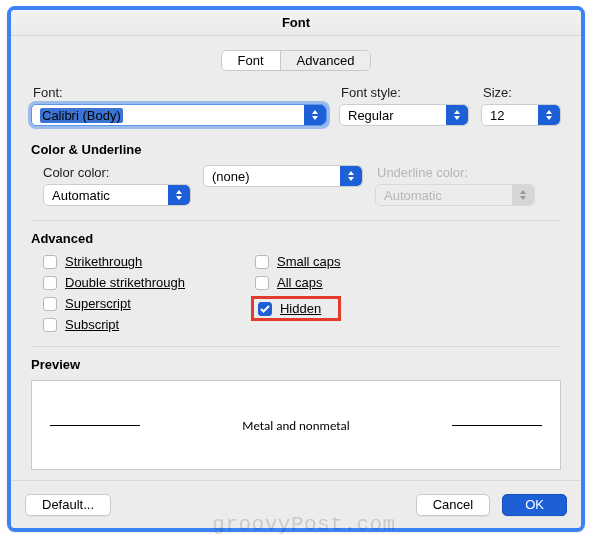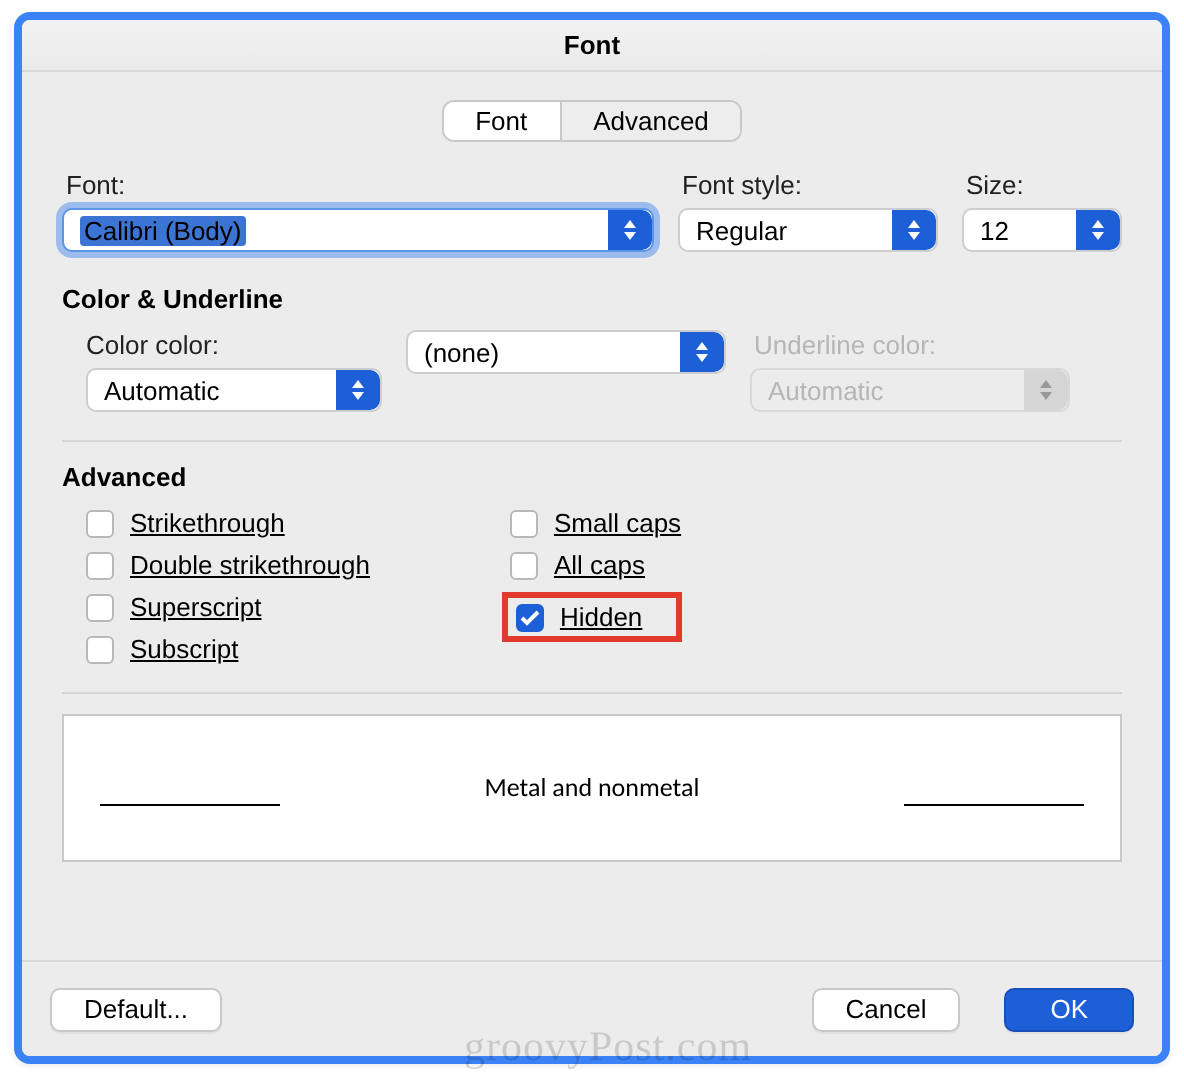--- a/index.html
+++ b/index.html
@@ -158,21 +158,21 @@
   .cbox svg { display:none; width:10px; height:10px; }
   .highlight {
     border: 3px solid #e23b2e;
     padding: 2px 8px 2px 4px;
     margin-left: -4px;
   }
   .preview-box {
     margin-top: 6px;
     background: #fff;
     border: 1px solid #c9c9c9;
-    height: 74px;
+    height: 90px;
     display: flex;
     align-items: center;
     justify-content: center;
     position: relative;
   }
   .preview-text {
     font-family: Calibri, sans-serif;
     font-size: 13px;
     color: #000;
   }
@@ -209,27 +209,27 @@
   }
   .mac-btn.primary {
     background: #1d5fd6;
     color: #fff;
     border-color: #1750ba;
   }
   .watermark {
     position: absolute;
     left: 16px; right: 0; bottom: 8px;
     text-align: center;
-    font-family: Liberation Serif, serif;
+    font-family: Liberation Mono, monospace;
     font-size: 21px;
     color: rgba(0,0,0,0.15);
     pointer-events: none;
     letter-spacing: 0.5px;
   }
-  .footer-right { margin-left: auto; display:flex; gap:22px;text-align:center;}
+  .footer-right { margin-left: auto; display:flex; gap:12px;text-align:center;}
 </style>
 </head>
 <body>
 
 <div class="shell">
   <div class="titlebar">Font</div>
 
   <div class="tabs">
     <div class="seg">
       <div class="seg-item active">Font</div>
@@ -343,20 +343,21 @@
                 </svg>
               </span>
             <span>Hidden</span>
           </label>
         </span>
       </div>
     </div>
 
     <hr class="divider">
 
+    <div class="section-title" style="margin-top:0">Preview</div>
     <div class="preview-box">
       <span class="baseline left"></span>
       <span class="preview-text">Metal and nonmetal</span>
       <span class="baseline right"></span>
     </div>
   </div>
 
   <div class="footer">
     <div class="mac-btn">Default...</div>
     <div class="footer-right">

